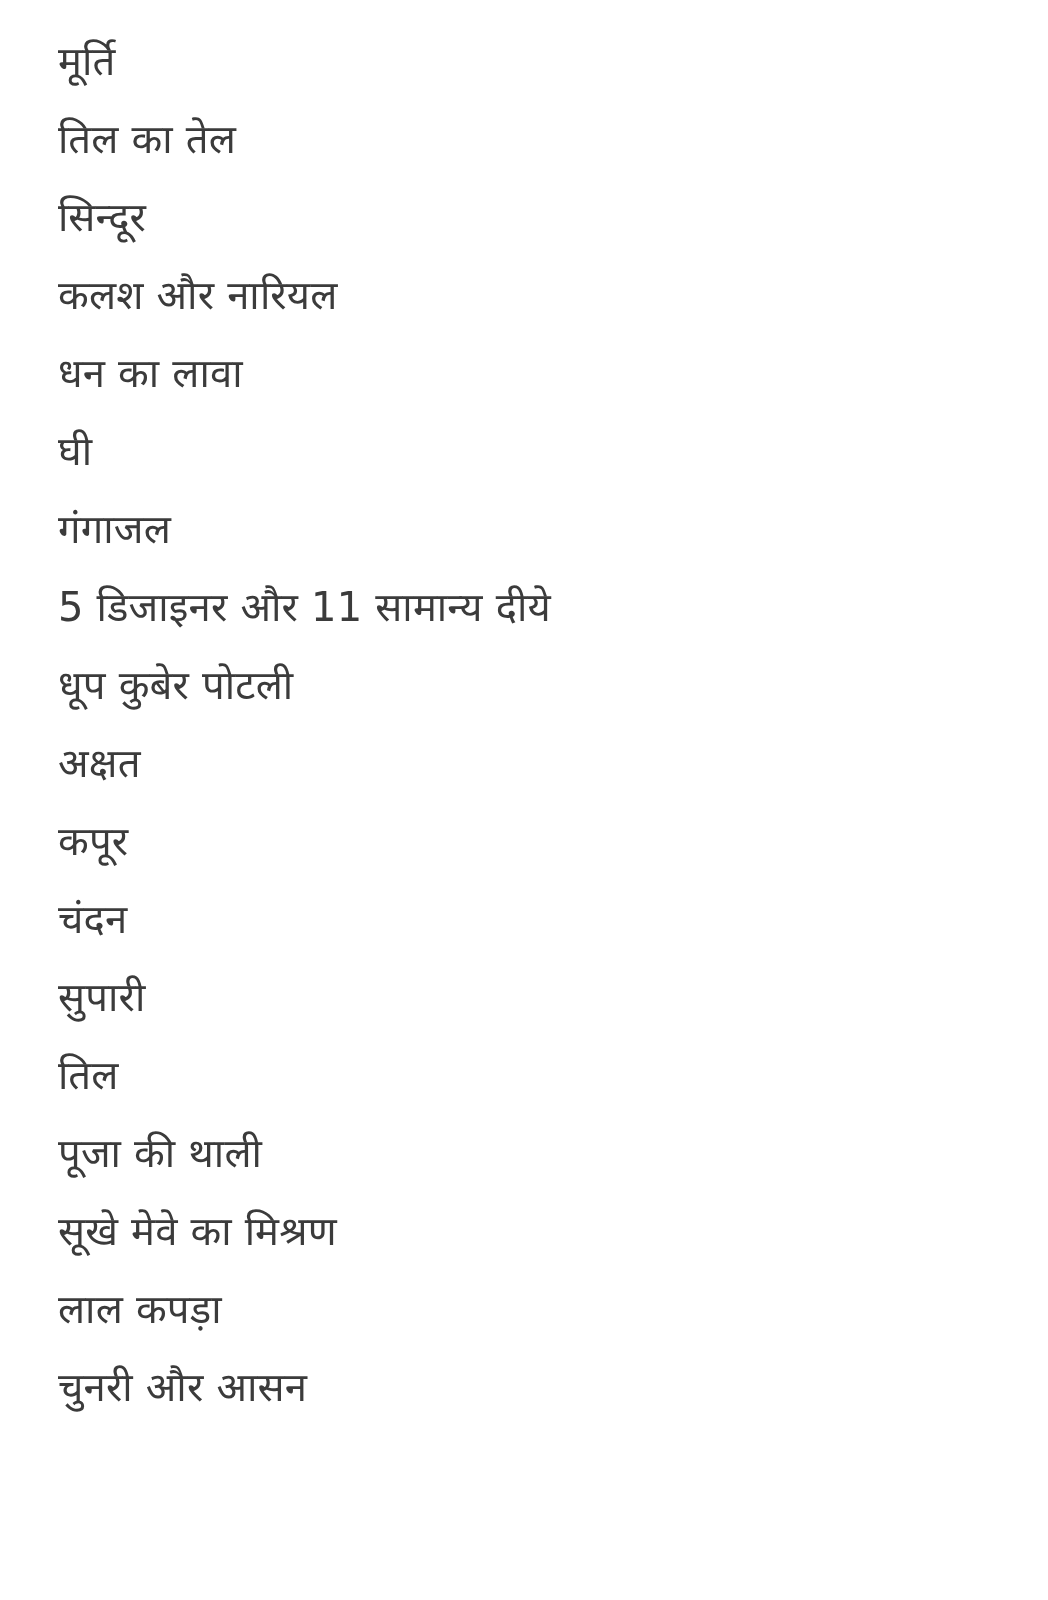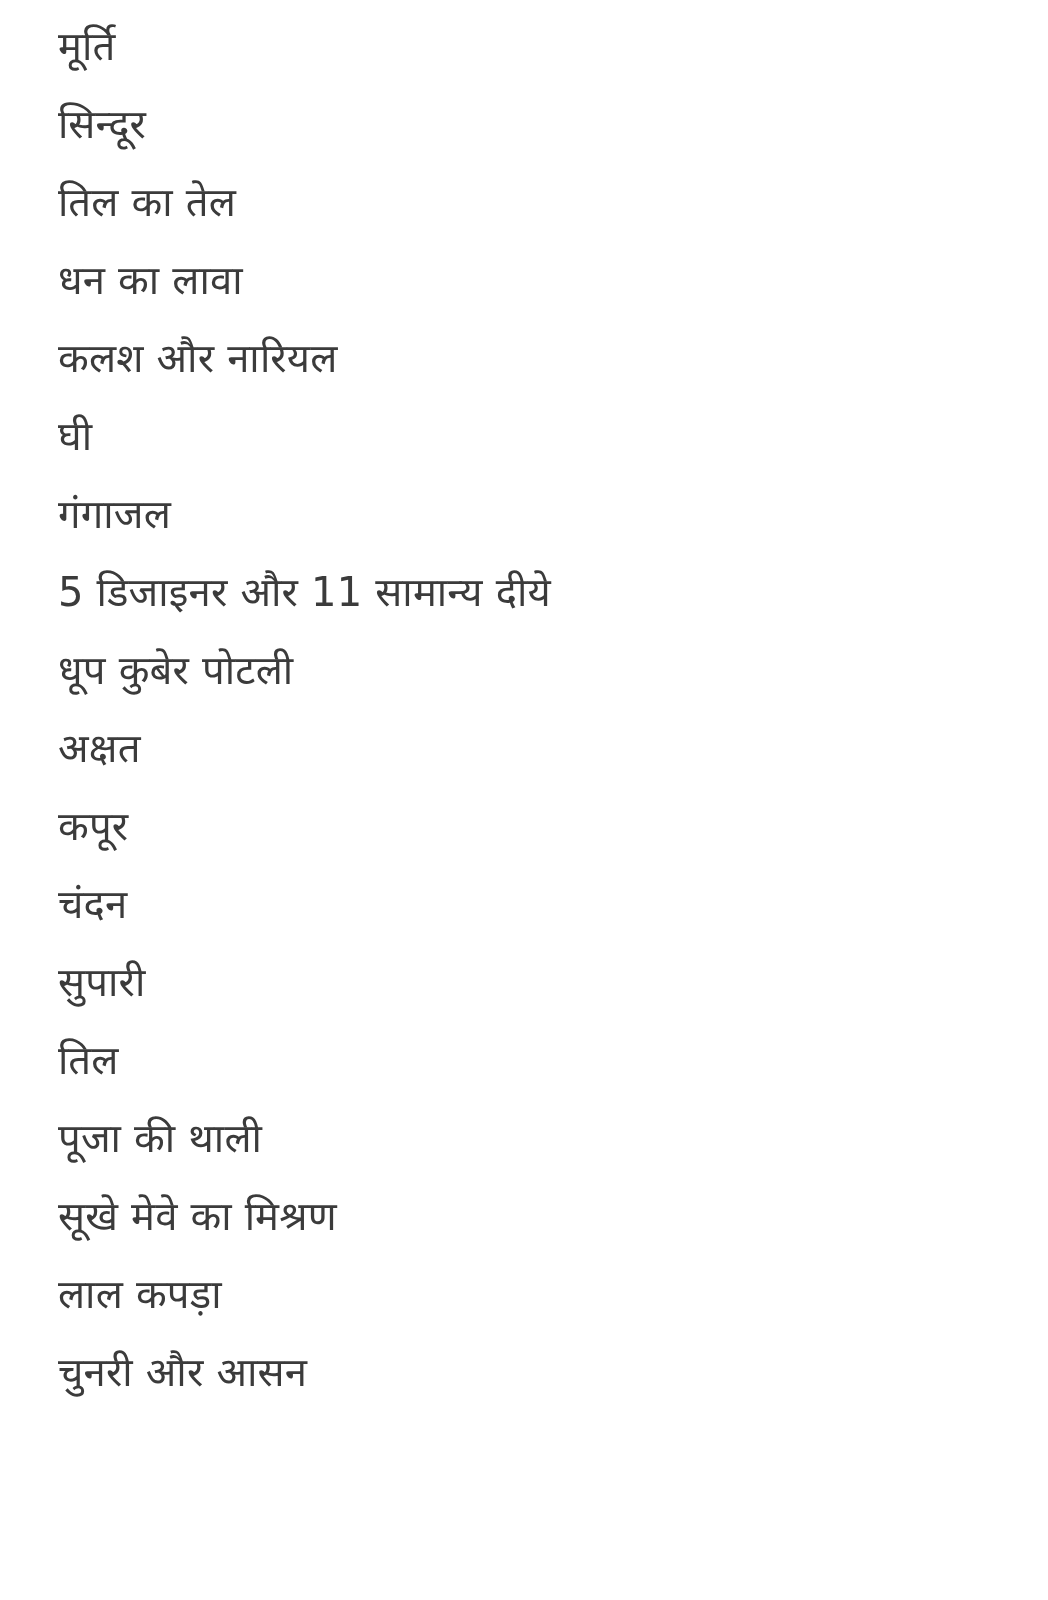--- a/index.html
+++ b/index.html
@@ -10,21 +10,21 @@
   body {
     width: 1048px;
     min-height: 1600px;
     font-family: "DejaVu Sans", "Liberation Sans", sans-serif;
     color: #3c3c3c;
   }
   .page {
     width: 1048px;
     min-height: 1600px;
     box-sizing: border-box;
-    padding: 7px 40px 20px 58px;
+    padding: 22px 40px 20px 58px;
     background: #ffffff;
   }
   .item-list {
     list-style: none;
     margin: 0;
     padding: 0;
   }
   .item-list li {
     font-size: 40px;
     line-height: 78px;
@@ -33,24 +33,24 @@
     letter-spacing: 0.2px;
     white-space: nowrap;
   }
 </style>
 </head>
 <body>
 
 <div class="page">
   <ul class="item-list">
     <li>मूर्ति</li>
+    <li>तिल का तेल</li>
     <li>सिन्दूर</li>
-    <li>तिल का तेल</li>
+    <li>कलश और नारियल</li>
     <li>धन का लावा</li>
-    <li>कलश और नारियल</li>
     <li>घी</li>
     <li>गंगाजल</li>
     <li>5 डिजाइनर और 11 सामान्य दीये</li>
     <li>धूप कुबेर पोटली</li>
     <li>अक्षत</li>
     <li>कपूर</li>
     <li>चंदन</li>
     <li>सुपारी</li>
     <li>तिल</li>
     <li>पूजा की थाली</li>

